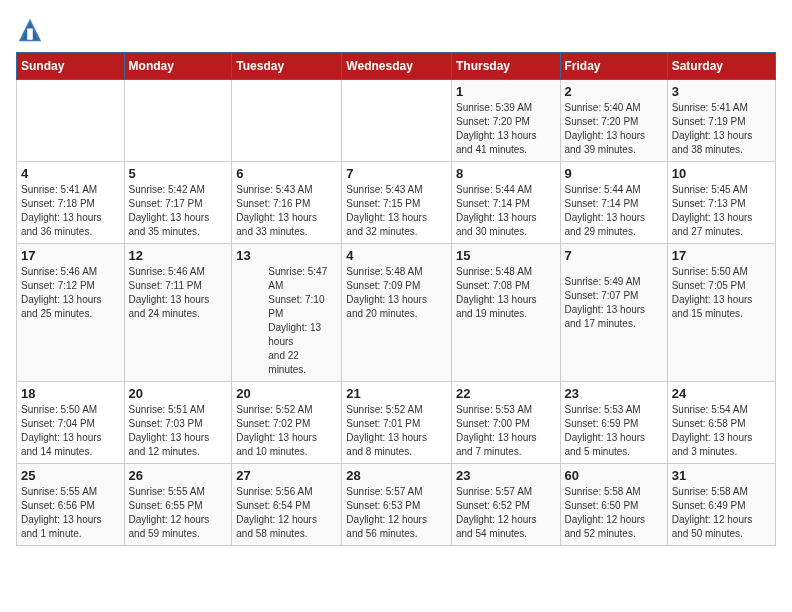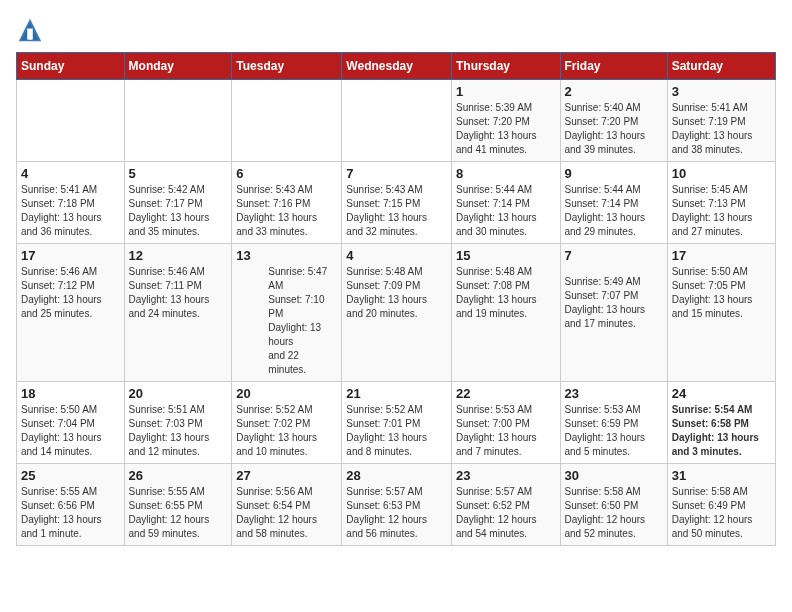--- a/index.html
+++ b/index.html
@@ -286,21 +286,21 @@
         </td>
         <td>
           <span class="day-number">23</span>
           <div class="day-info" style="white-space: pre-line;">Sunrise: 5:53 AM
 Sunset: 6:59 PM
 Daylight: 13 hours
 and 5 minutes.</div>
         </td>
         <td>
           <span class="day-number">24</span>
-          <div class="day-info" style="white-space: pre-line; font-weight: bold;">Sunrise: 5:54 AM
+          <div class="day-info" style="white-space: pre-line;">Sunrise: 5:54 AM
 Sunset: 6:58 PM
 Daylight: 13 hours
 and 3 minutes.</div>
         </td>
       </tr>
       <tr>
         <td>
           <span class="day-number">25</span>
           <div class="day-info" style="white-space: pre-line;">Sunrise: 5:55 AM
 Sunset: 6:56 PM
@@ -329,21 +329,21 @@
 and 56 minutes.</div>
         </td>
         <td>
           <span class="day-number">23</span>
           <div class="day-info" style="white-space: pre-line;">Sunrise: 5:57 AM
 Sunset: 6:52 PM
 Daylight: 12 hours
 and 54 minutes.</div>
         </td>
         <td>
-          <span class="day-number">30</span>
+          <span class="day-number">60</span>
           <div class="day-info" style="white-space: pre-line;">Sunrise: 5:58 AM
 Sunset: 6:50 PM
 Daylight: 12 hours
 and 52 minutes.</div>
         </td>
         <td>
           <span class="day-number">31</span>
           <div class="day-info" style="white-space: pre-line;">Sunrise: 5:58 AM
 Sunset: 6:49 PM
 Daylight: 12 hours

